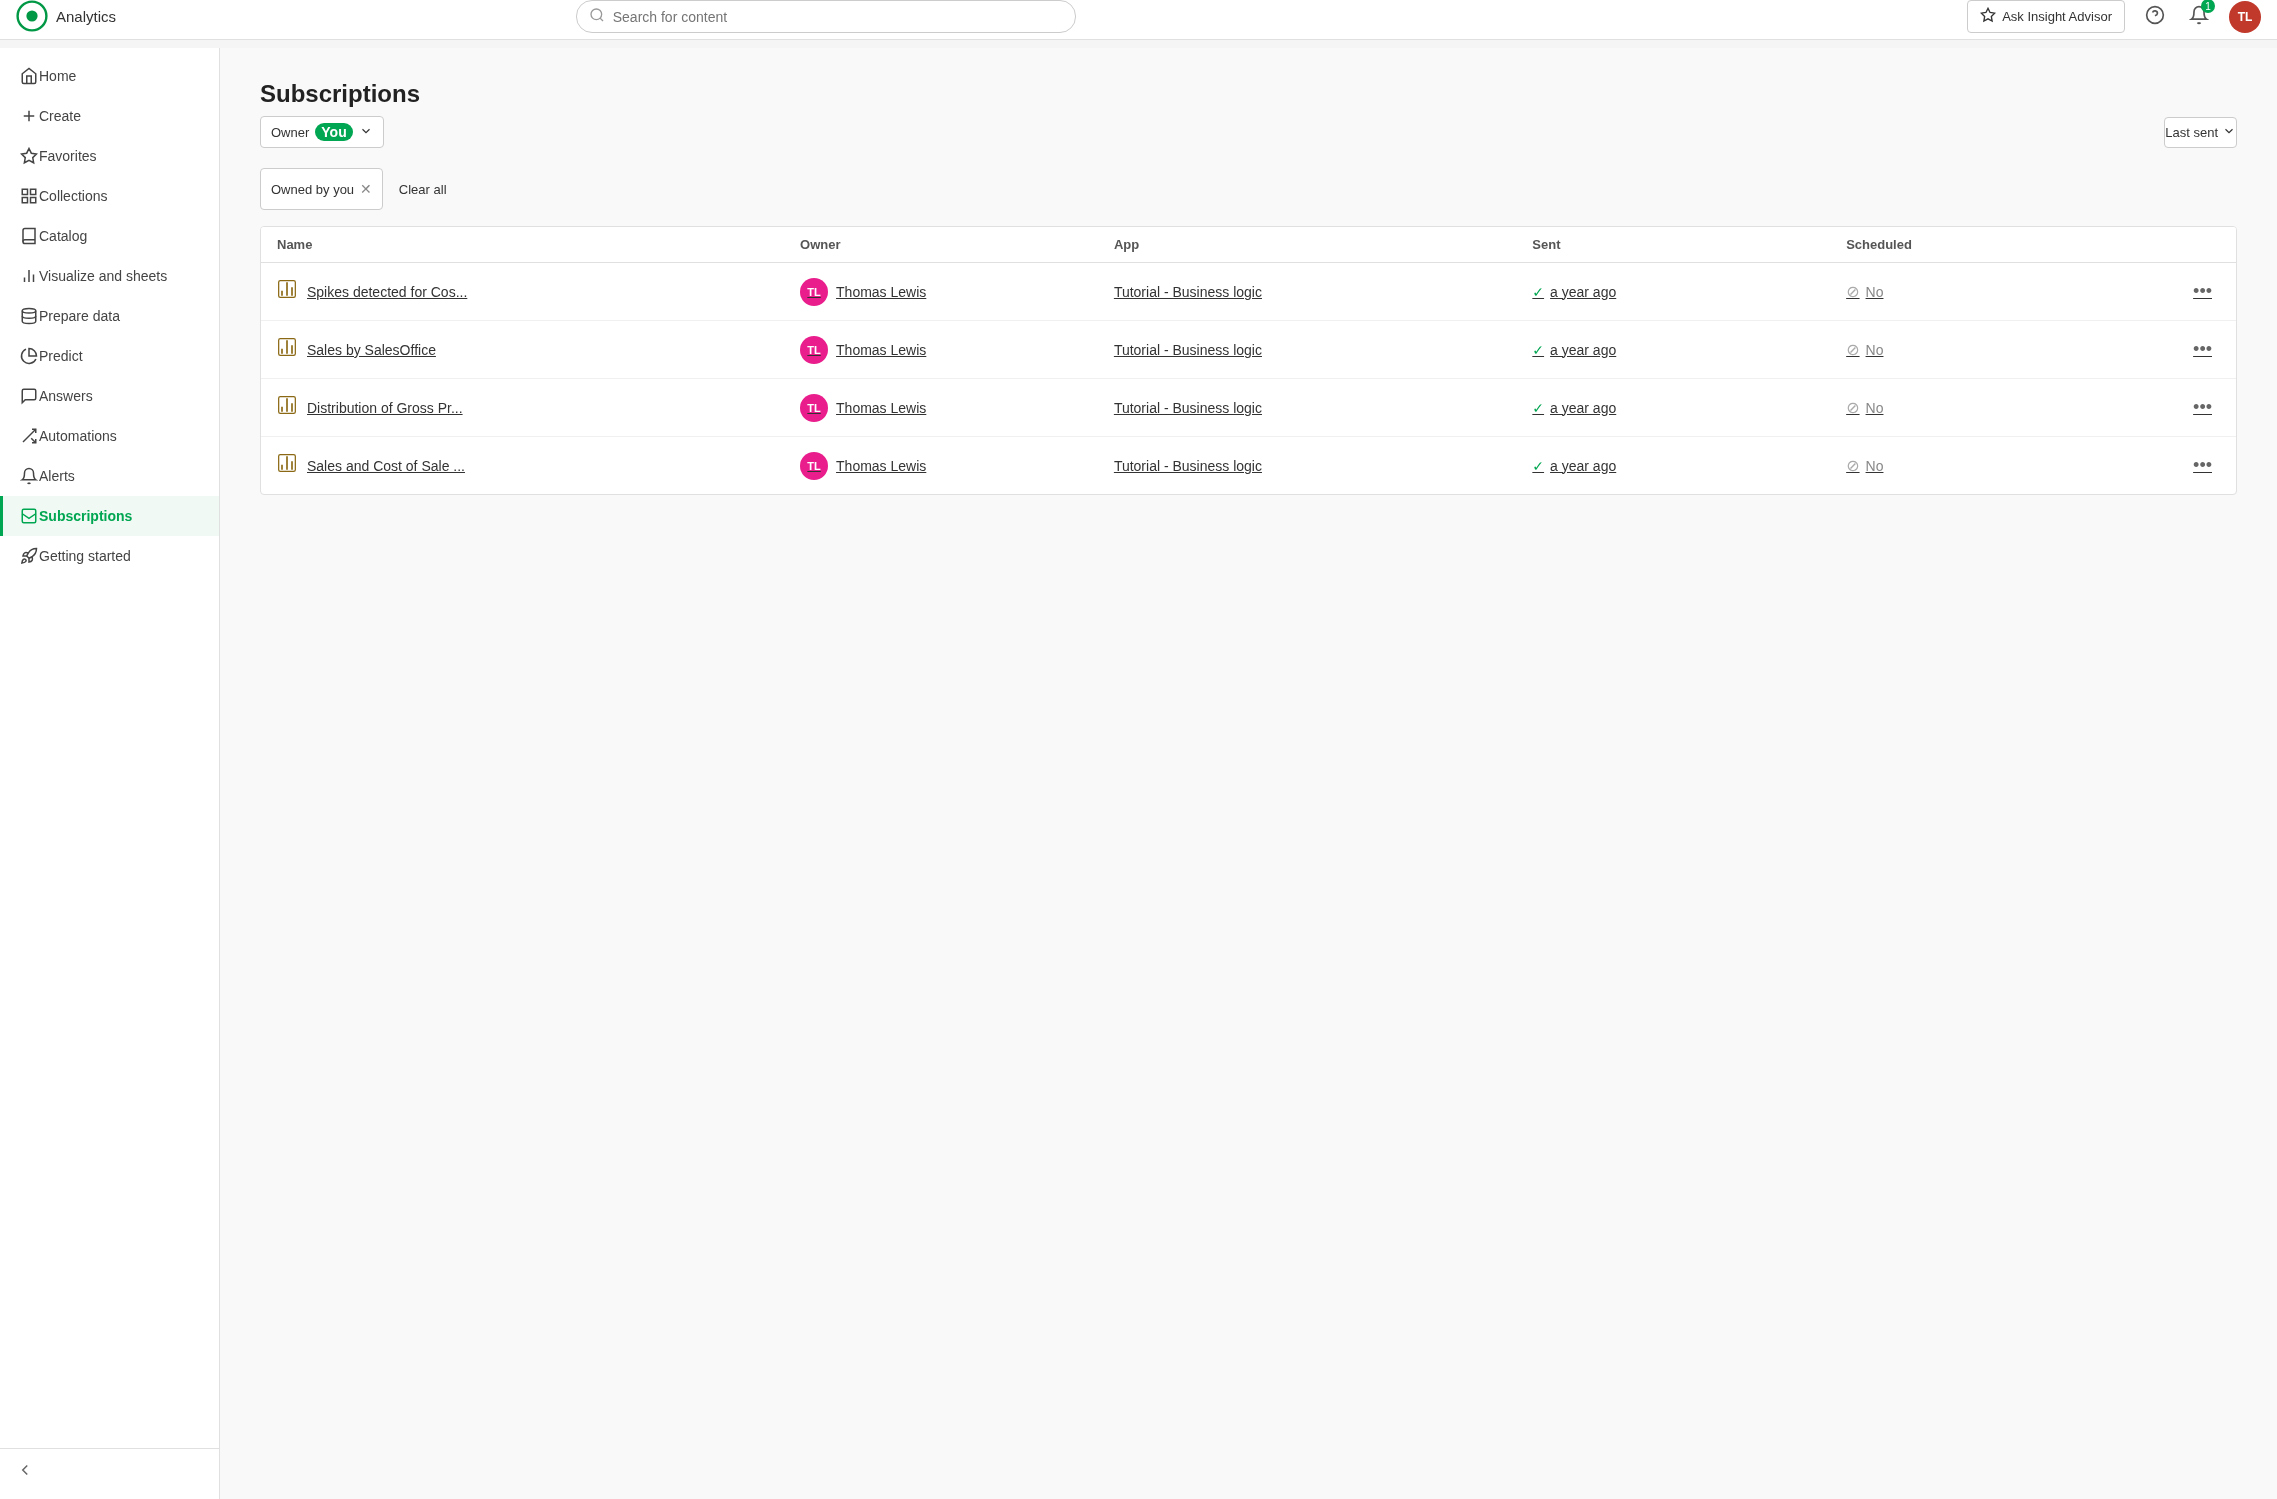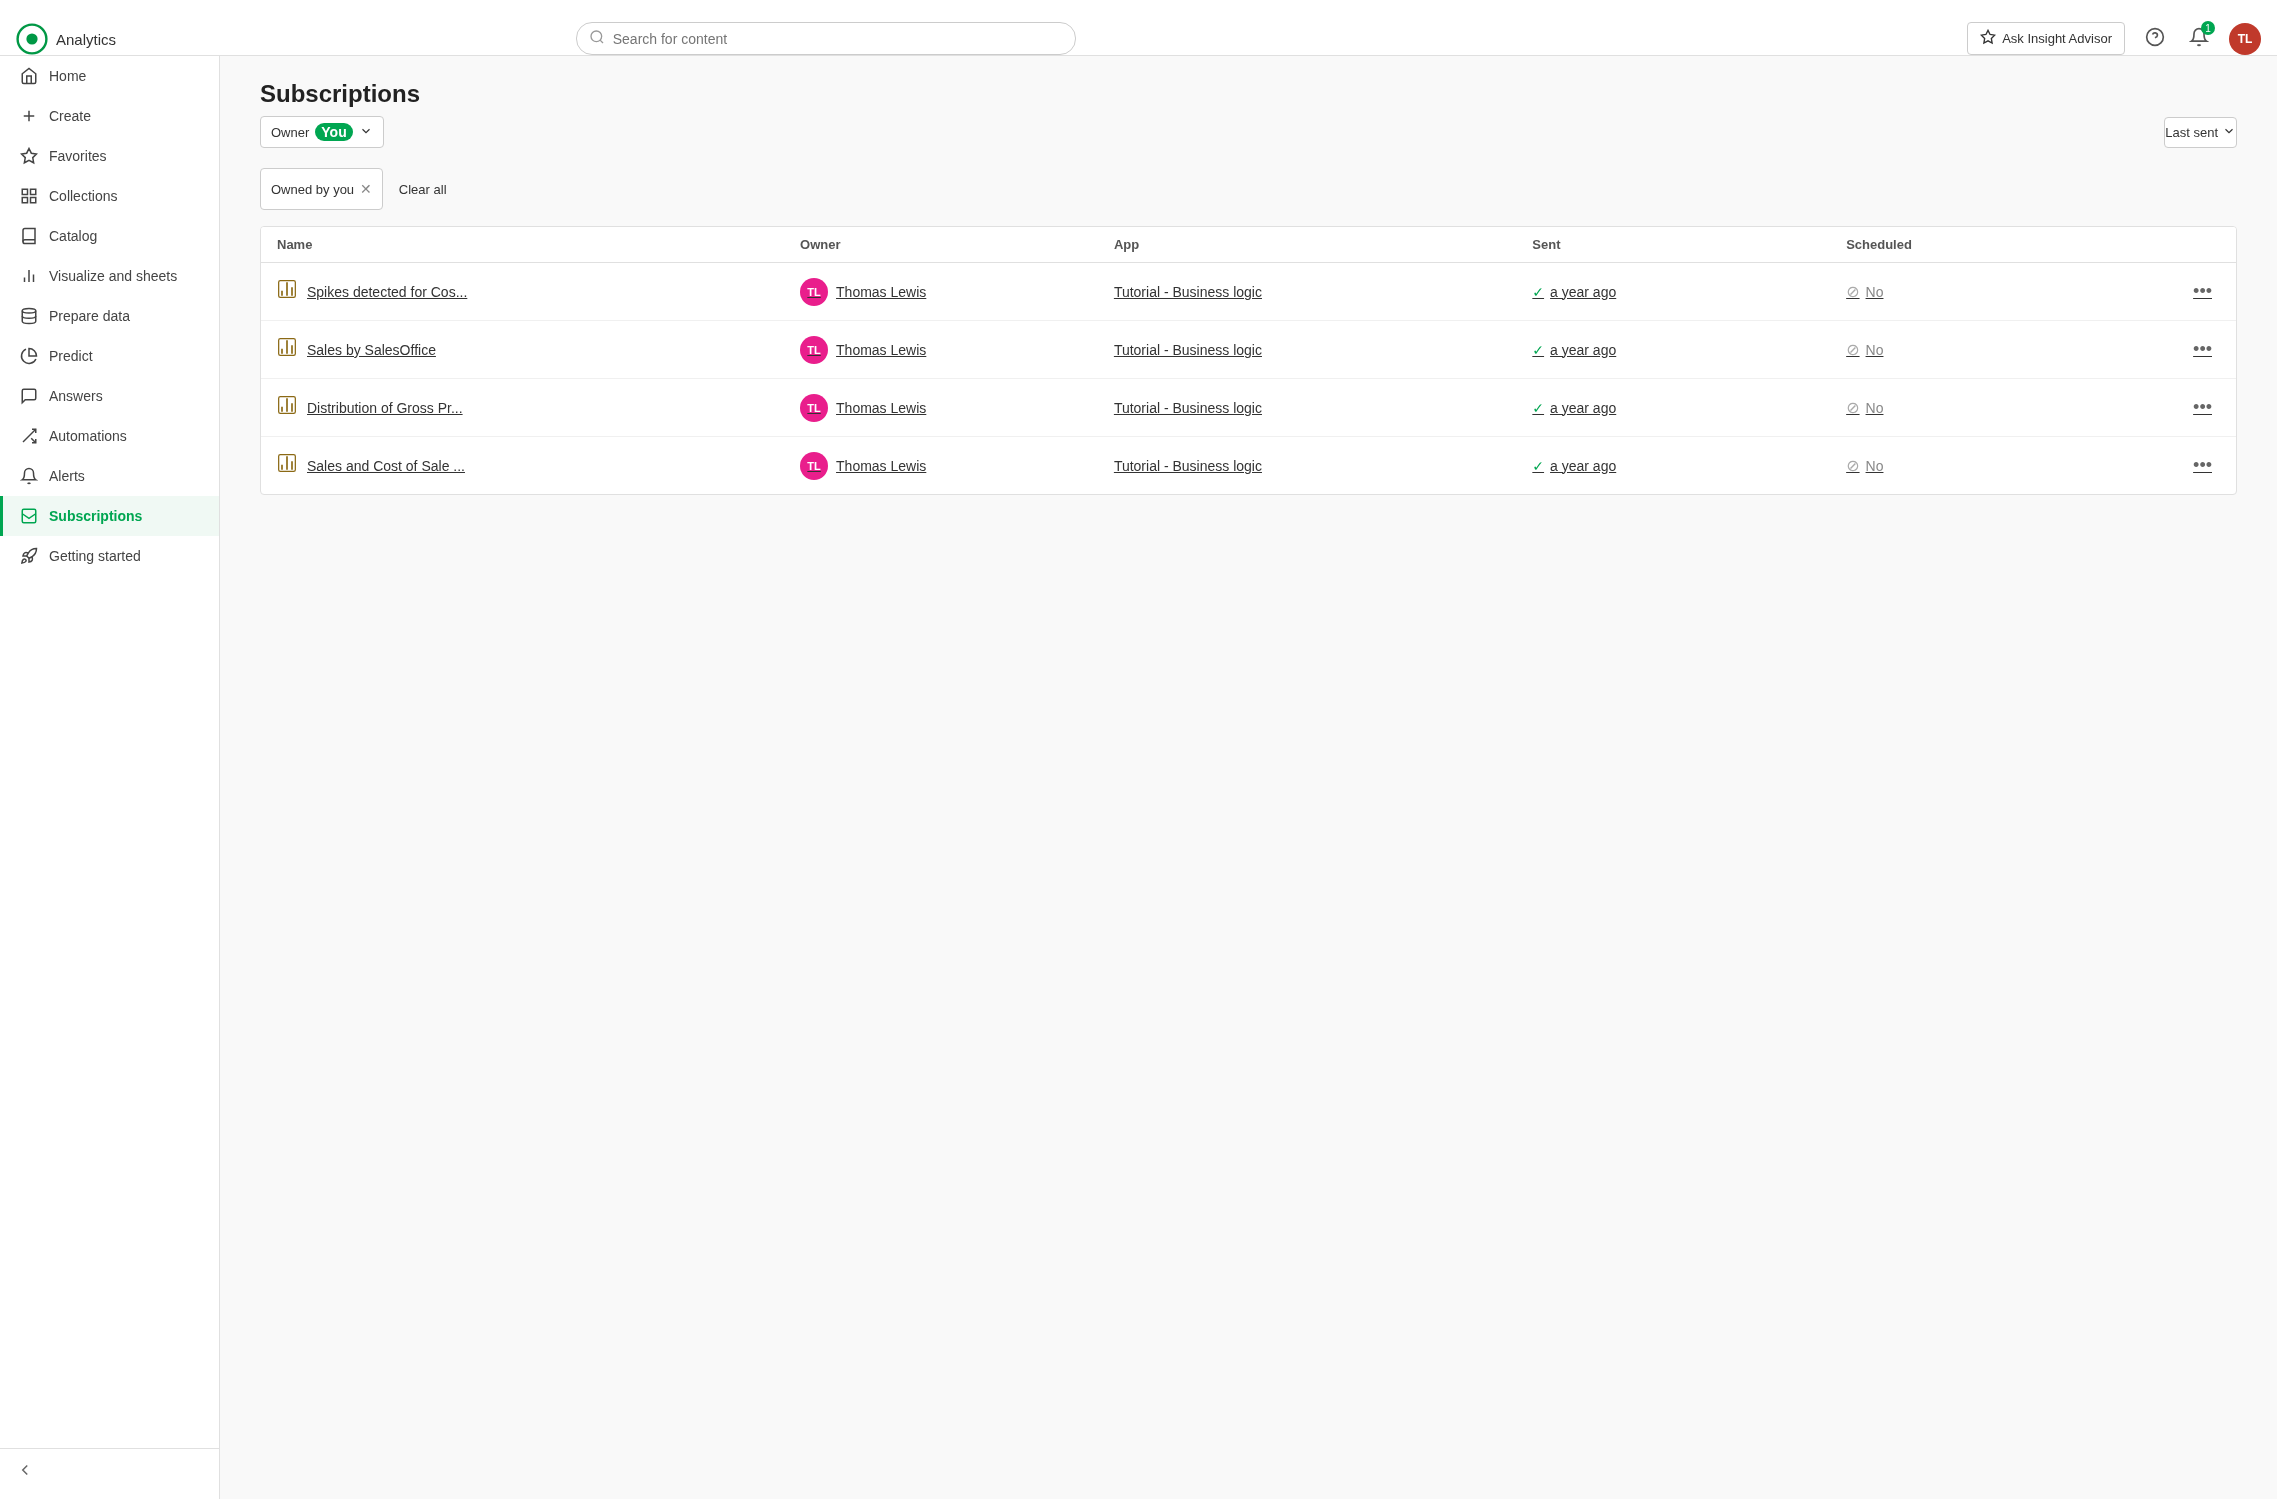--- a/index.html
+++ b/index.html
@@ -1,22 +1,22 @@
 <!DOCTYPE html>
 <html><head>
   <meta charset="utf-8">
   <style>
     * { box-sizing: border-box; margin: 0; padding: 0; }
     body { font-family: 'Segoe UI', Arial, sans-serif; background: #f5f5f5; display: flex; height: 100vh; overflow: hidden; font-size: 14px; color: #333; }
 
     
     .topbar {
-      position: fixed; top: 0; left: 0; right: 0; height: 56px;
+      position: fixed; top: 0; left: 0; right: 0; height: 40px;
       background: #fff; border-bottom: 1px solid #e0e0e0;
-      display: flex; align-items: flex-end; z-index: 100; padding: 0 16px; gap: 12px;
+      display: flex; align-items: flex-start; z-index: 100; padding: 0 16px; gap: 12px;
     }
     .topbar-logo { display: flex; align-items: center; gap: 8px; margin-right: 8px; }
     .topbar-logo svg { width: 32px; height: 32px; }
     .topbar-app-name { font-size: 15px; color: #333; font-weight: 400; }
     .topbar-search {
       flex: 1; max-width: 500px; margin: 0 auto;
       display: flex; align-items: center; gap: 8px;
       border: 1px solid #ccc; border-radius: 16px; padding: 6px 12px;
       background: #fff;
     }
@@ -40,21 +40,21 @@
     }
 
     
     .sidebar {
       position: fixed; top: 48px; left: 0; bottom: 0; width: 220px;
       background: #fff; border-right: 1px solid #e0e0e0;
       display: flex; flex-direction: column; padding: 8px 0; overflow-y: auto;
       z-index: 50;
     }
     .sidebar-item {
-      display: flex; align-items: center; gap: 10px;
+      display: flex; align-items: center; 
       padding: 10px 16px; cursor: pointer; color: #444;
       font-size: 14px; border-left: 3px solid transparent;
       transition: background 0.15s;
     }
     .sidebar-item.active { border-left-color: #00a651; background: #f0f9f4; color: #00a651; font-weight: 600; }
     .sidebar-icon { width: 20px; height: 20px; display: flex; align-items: center; justify-content: center; color: inherit; flex-shrink: 0; }
     .sidebar-collapse-btn {
       margin-top: auto; padding: 12px 16px; cursor: pointer; color: #666;
       display: flex; align-items: center; border-top: 1px solid #e0e0e0;
     }

